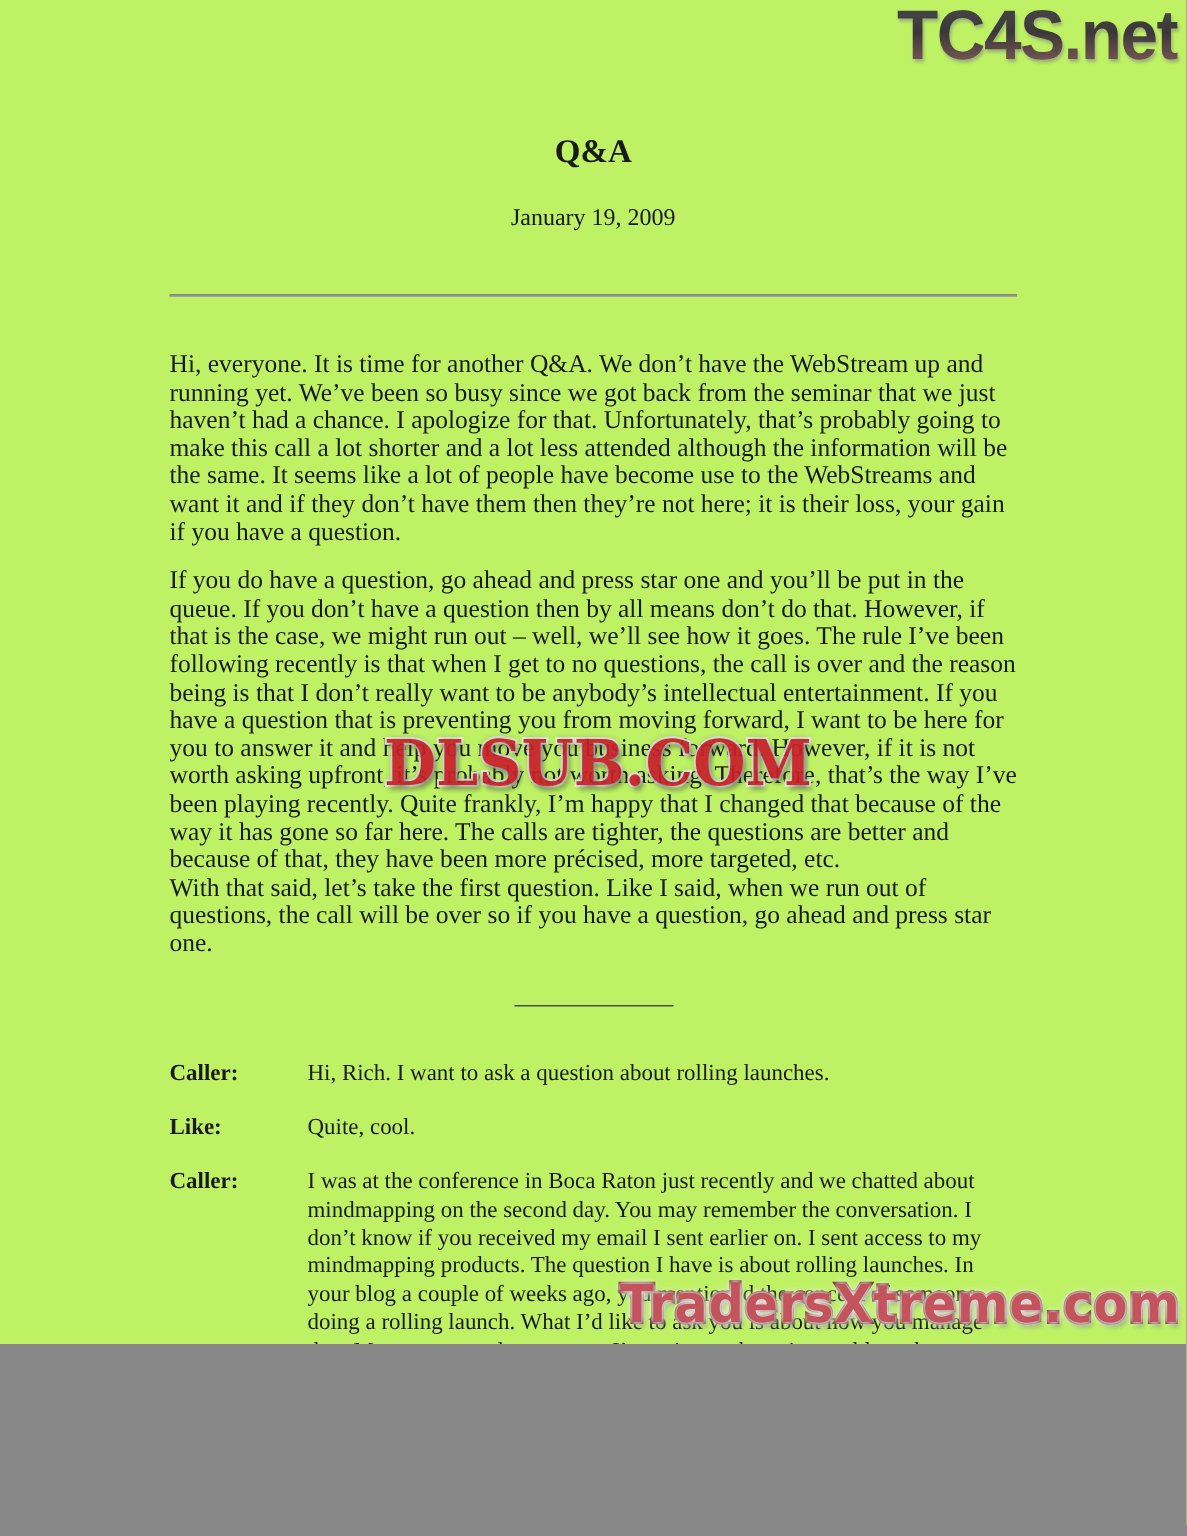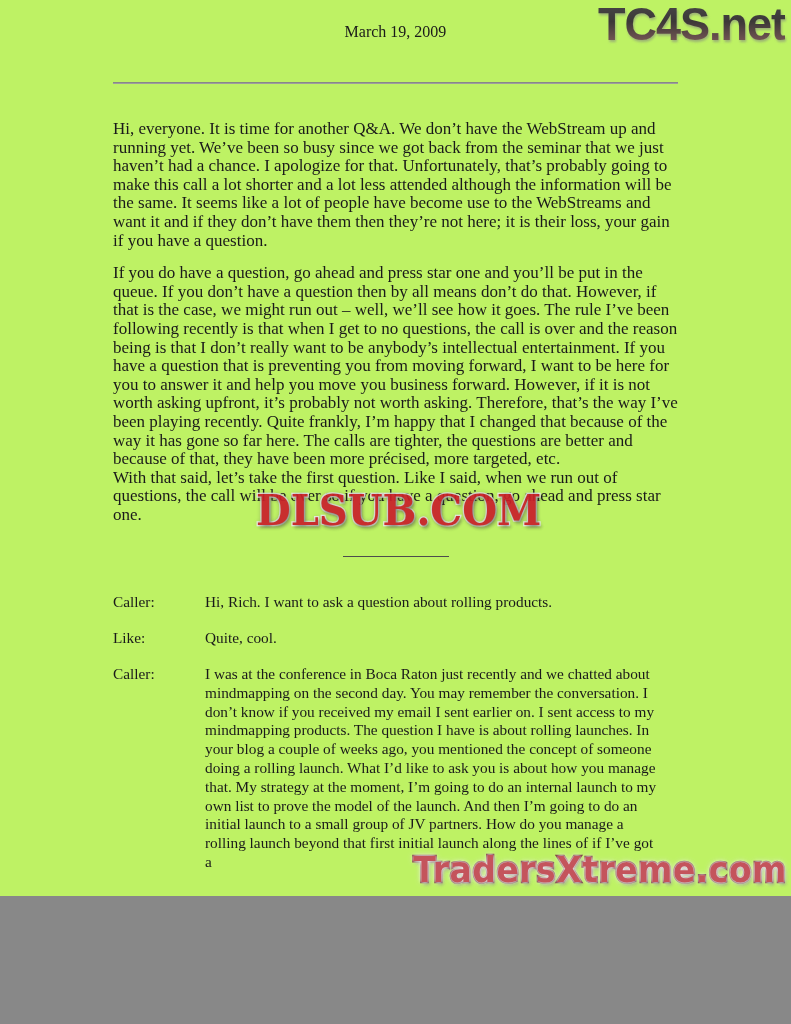--- a/index.html
+++ b/index.html
@@ -79,21 +79,21 @@
   .dialogue-row {
     display: flex;
     align-items: flex-start;
     margin: 0 0 17px 0;
     font-size: 15.3px;
     line-height: 18.8px;
   }
   .speaker {
     width: 92px;
     flex-shrink: 0;
-    font-weight: normal;
+    font-weight: bold;
   }
   .utterance { width: 452px; }
 
   
   .dlsub-stamp {
     position: absolute;
     left: 256px;
     top: 485px;
     font-family: "DejaVu Serif", serif;
     font-weight: bold;
@@ -134,38 +134,39 @@
 </style>
 </head>
 <body>
 
 <div class="page">
 
   <div class="tc4s-logo">TC4S.net</div>
 
   <div class="content">
 
+    <h1 class="doc-title">Q&amp;A</h1>
 
-    <div class="doc-date">March 19, 2009</div>
+    <div class="doc-date">January 19, 2009</div>
 
     <hr class="top-rule">
 
     <p class="para first">Hi, everyone. It is time for another Q&amp;A. We don’t have the WebStream up and running yet. We’ve been so busy since we got back from the seminar that we just haven’t had a chance. I apologize for that. Unfortunately, that’s probably going to make this call a lot shorter and a lot less attended although the information will be the same. It seems like a lot of people have become use to the WebStreams and want it and if they don’t have them then they’re not here; it is their loss, your gain if you have a question.</p>
 
     <p class="para">If you do have a question, go ahead and press star one and you’ll be put in the queue. If you don’t have a question then by all means don’t do that. However, if that is the case, we might run out – well, we’ll see how it goes. The rule I’ve been following recently is that when I get to no questions, the call is over and the reason being is that I don’t really want to be anybody’s intellectual entertainment. If you have a question that is preventing you from moving forward, I want to be here for you to answer it and help you move you business forward. However, if it is not worth asking upfront, it’s probably not worth asking. Therefore, that’s the way I’ve been playing recently. Quite frankly, I’m happy that I changed that because of the way it has gone so far here. The calls are tighter, the questions are better and because of that, they have been more précised, more targeted, etc.</p>
 
     <p class="para third">With that said, let’s take the first question. Like I said, when we run out of questions, the call will be over so if you have a question, go ahead and press star one.</p>
 
     <hr class="section-divider">
 
     <div class="dialogue">
 
       <div class="dialogue-row">
         <span class="speaker">Caller:</span>
-        <span class="utterance">Hi, Rich. I want to ask a question about rolling products.</span>
+        <span class="utterance">Hi, Rich. I want to ask a question about rolling launches.</span>
       </div>
 
       <div class="dialogue-row">
         <span class="speaker">Like:</span>
         <span class="utterance">Quite, cool.</span>
       </div>
 
       <div class="dialogue-row">
         <span class="speaker">Caller:</span>
         <span class="utterance">I was at the conference in Boca Raton just recently and we chatted about mindmapping on the second day. You may remember the conversation. I don’t know if you received my email I sent earlier on. I sent access to my mindmapping products. The question I have is about rolling launches. In your blog a couple of weeks ago, you mentioned the concept of someone doing a rolling launch. What I’d like to ask you is about how you manage that. My strategy at the moment, I’m going to do an internal launch to my own list to prove the model of the launch. And then I’m going to do an initial launch to a small group of JV partners. How do you manage a rolling launch beyond that first initial launch along the lines of if I’ve got a</span>

